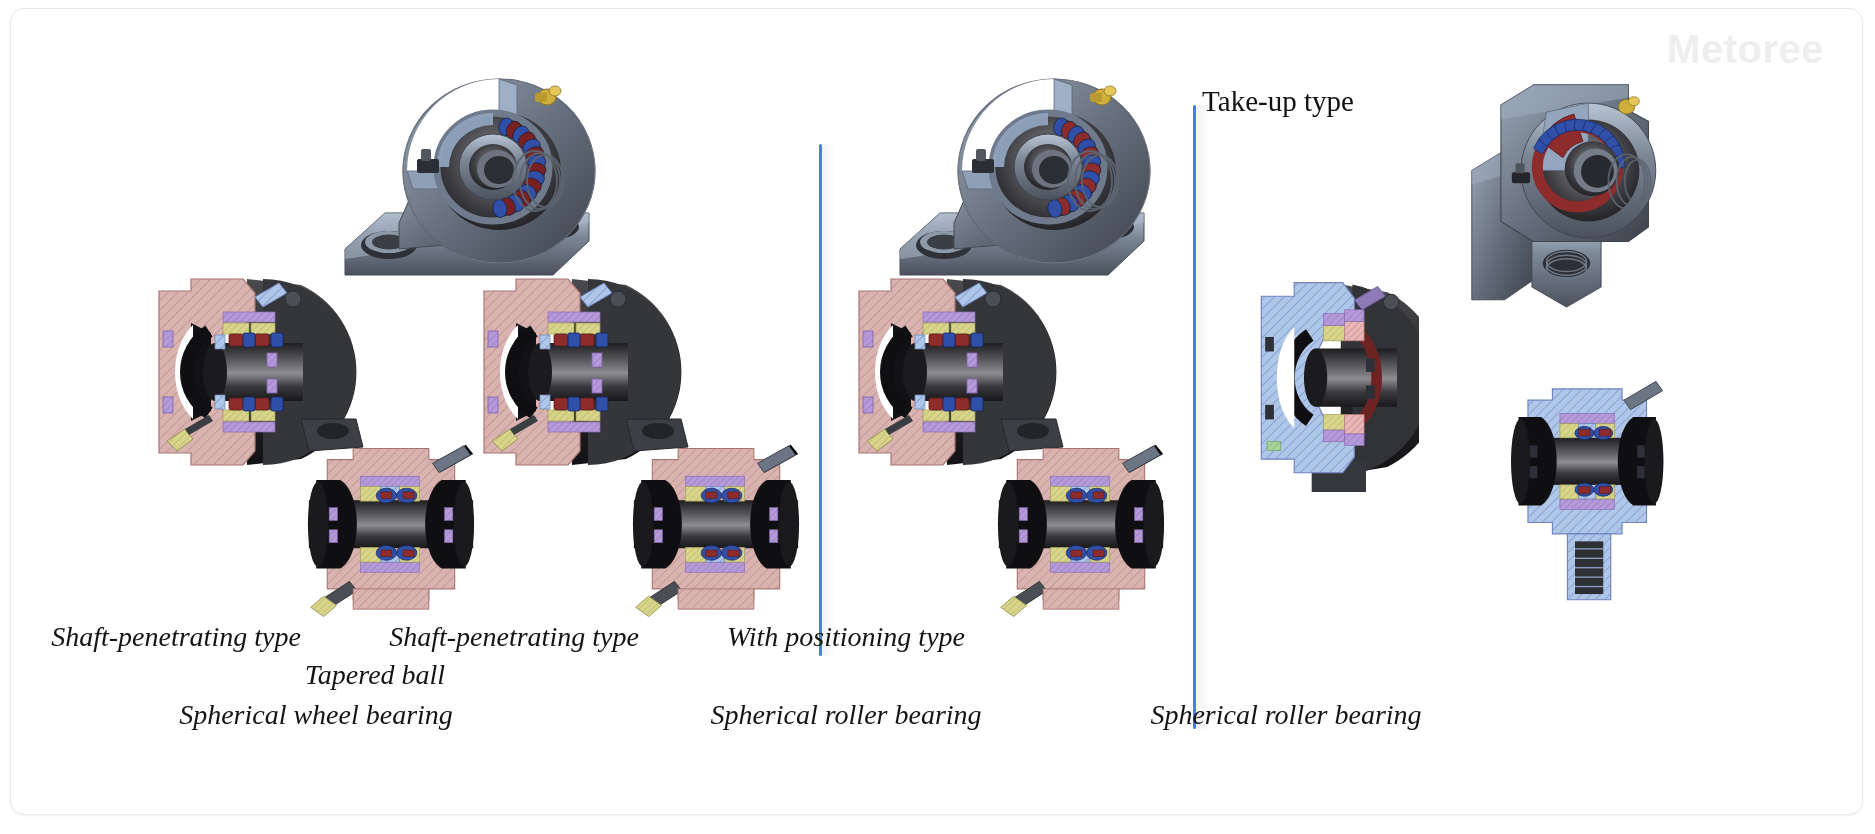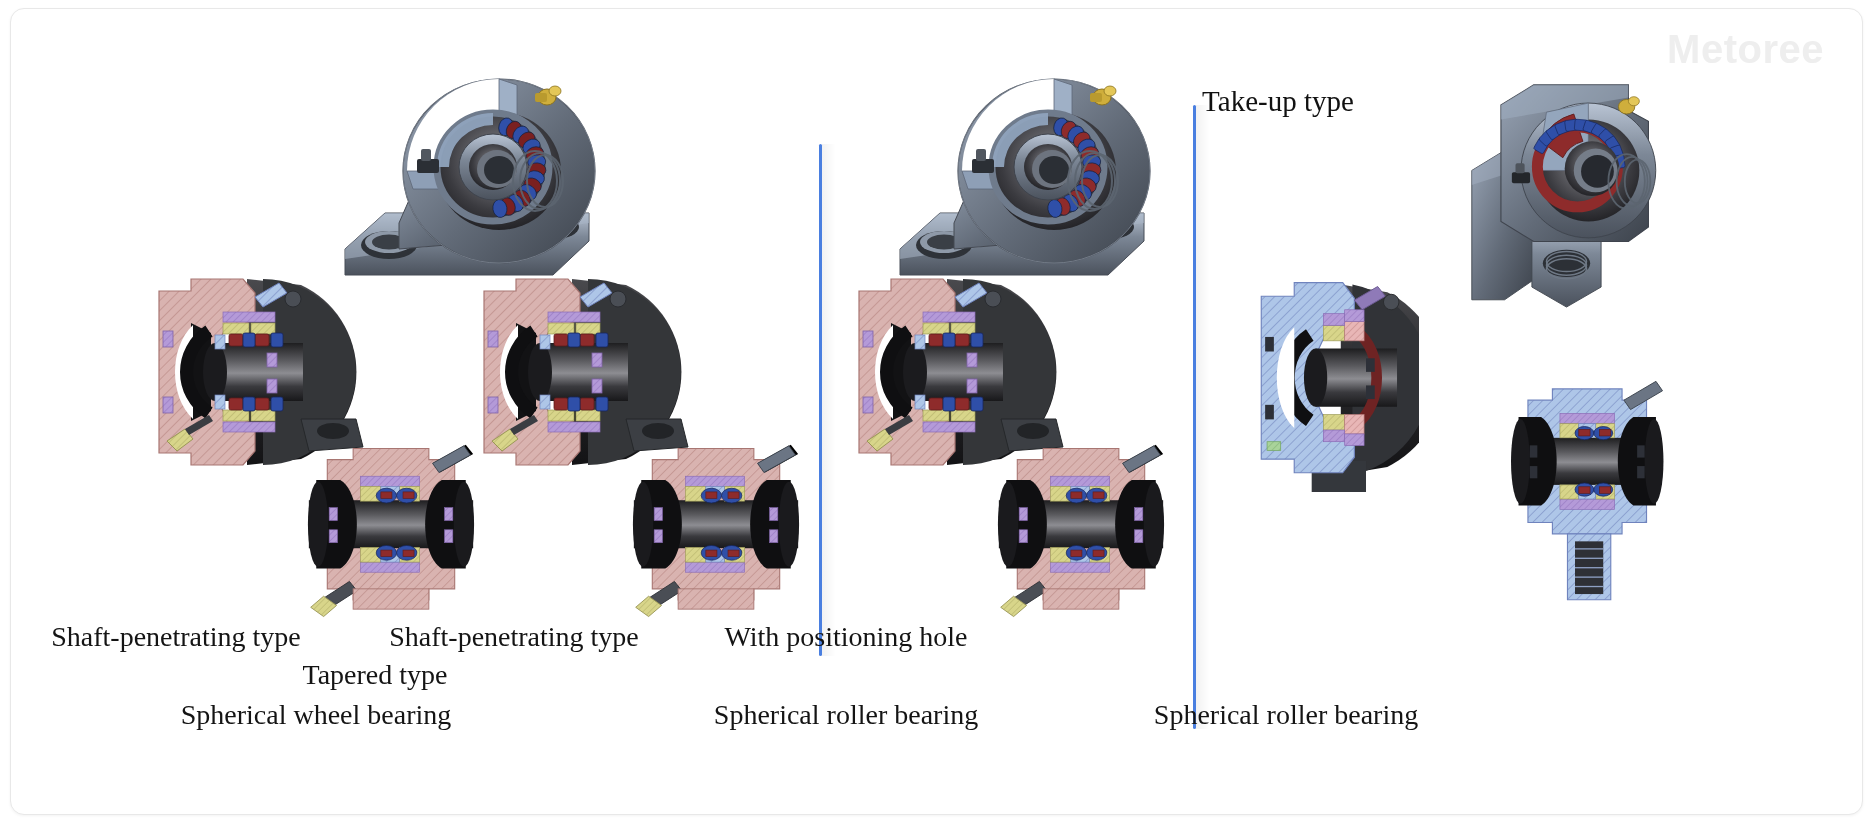--- a/index.html
+++ b/index.html
@@ -44,20 +44,21 @@
     position: absolute;
     width: 14px;
     background: linear-gradient(to right, rgba(0,0,0,0.05), rgba(0,0,0,0));
   }
   .caption {
     position: absolute;
     font-size: 28px;
     color: #141414;
     white-space: nowrap;
     line-height: 1.15;
+    font-style: italic;
   }
   .toplabel {
     position: absolute;
     font-size: 29px;
     color: #111111;
     white-space: nowrap;
   }
   .fig {
     position: absolute;
   }
@@ -1298,21 +1299,21 @@
       <line x1="68" y1="204" x2="98" y2="204"></line>
       <line x1="68" y1="214" x2="98" y2="214"></line>
       <line x1="68" y1="224" x2="98" y2="224"></line>
     </g>
   </g>
        </svg>
       </div>
     </div>
   <div id="captions-layer">
       <div class="caption" style="left: 165px; top: 628px; font-size: 28px; color: rgb(20, 20, 20); transform: translate(-50%, -50%);">Shaft-penetrating type</div>
-      <div class="caption" style="left: 364px; top: 666px; font-size: 28px; color: rgb(20, 20, 20); transform: translate(-50%, -50%);">Tapered type</div>
+      <div class="caption" style="left: 364px; top: 666px; font-size: 28px; color: rgb(20, 20, 20); transform: translate(-50%, -50%);">Tapered ball</div>
       <div class="caption" style="left: 305px; top: 706px; font-size: 28px; color: rgb(20, 20, 20); transform: translate(-50%, -50%);">Spherical wheel bearing</div>
       <div class="caption" style="left: 503px; top: 628px; font-size: 28px; color: rgb(20, 20, 20); transform: translate(-50%, -50%);">Shaft-penetrating type</div>
-      <div class="caption" style="left: 835px; top: 628px; font-size: 28px; color: rgb(20, 20, 20); transform: translate(-50%, -50%);">With positioning hole</div>
+      <div class="caption" style="left: 835px; top: 628px; font-size: 28px; color: rgb(20, 20, 20); transform: translate(-50%, -50%);">With positioning type</div>
       <div class="caption" style="left: 835px; top: 706px; font-size: 28px; color: rgb(20, 20, 20); transform: translate(-50%, -50%);">Spherical roller bearing</div>
       <div class="caption" style="left: 1275px; top: 706px; font-size: 28px; color: rgb(20, 20, 20); transform: translate(-50%, -50%);">Spherical roller bearing</div>
     </div>
 
 </div>
 
 </body></html>

